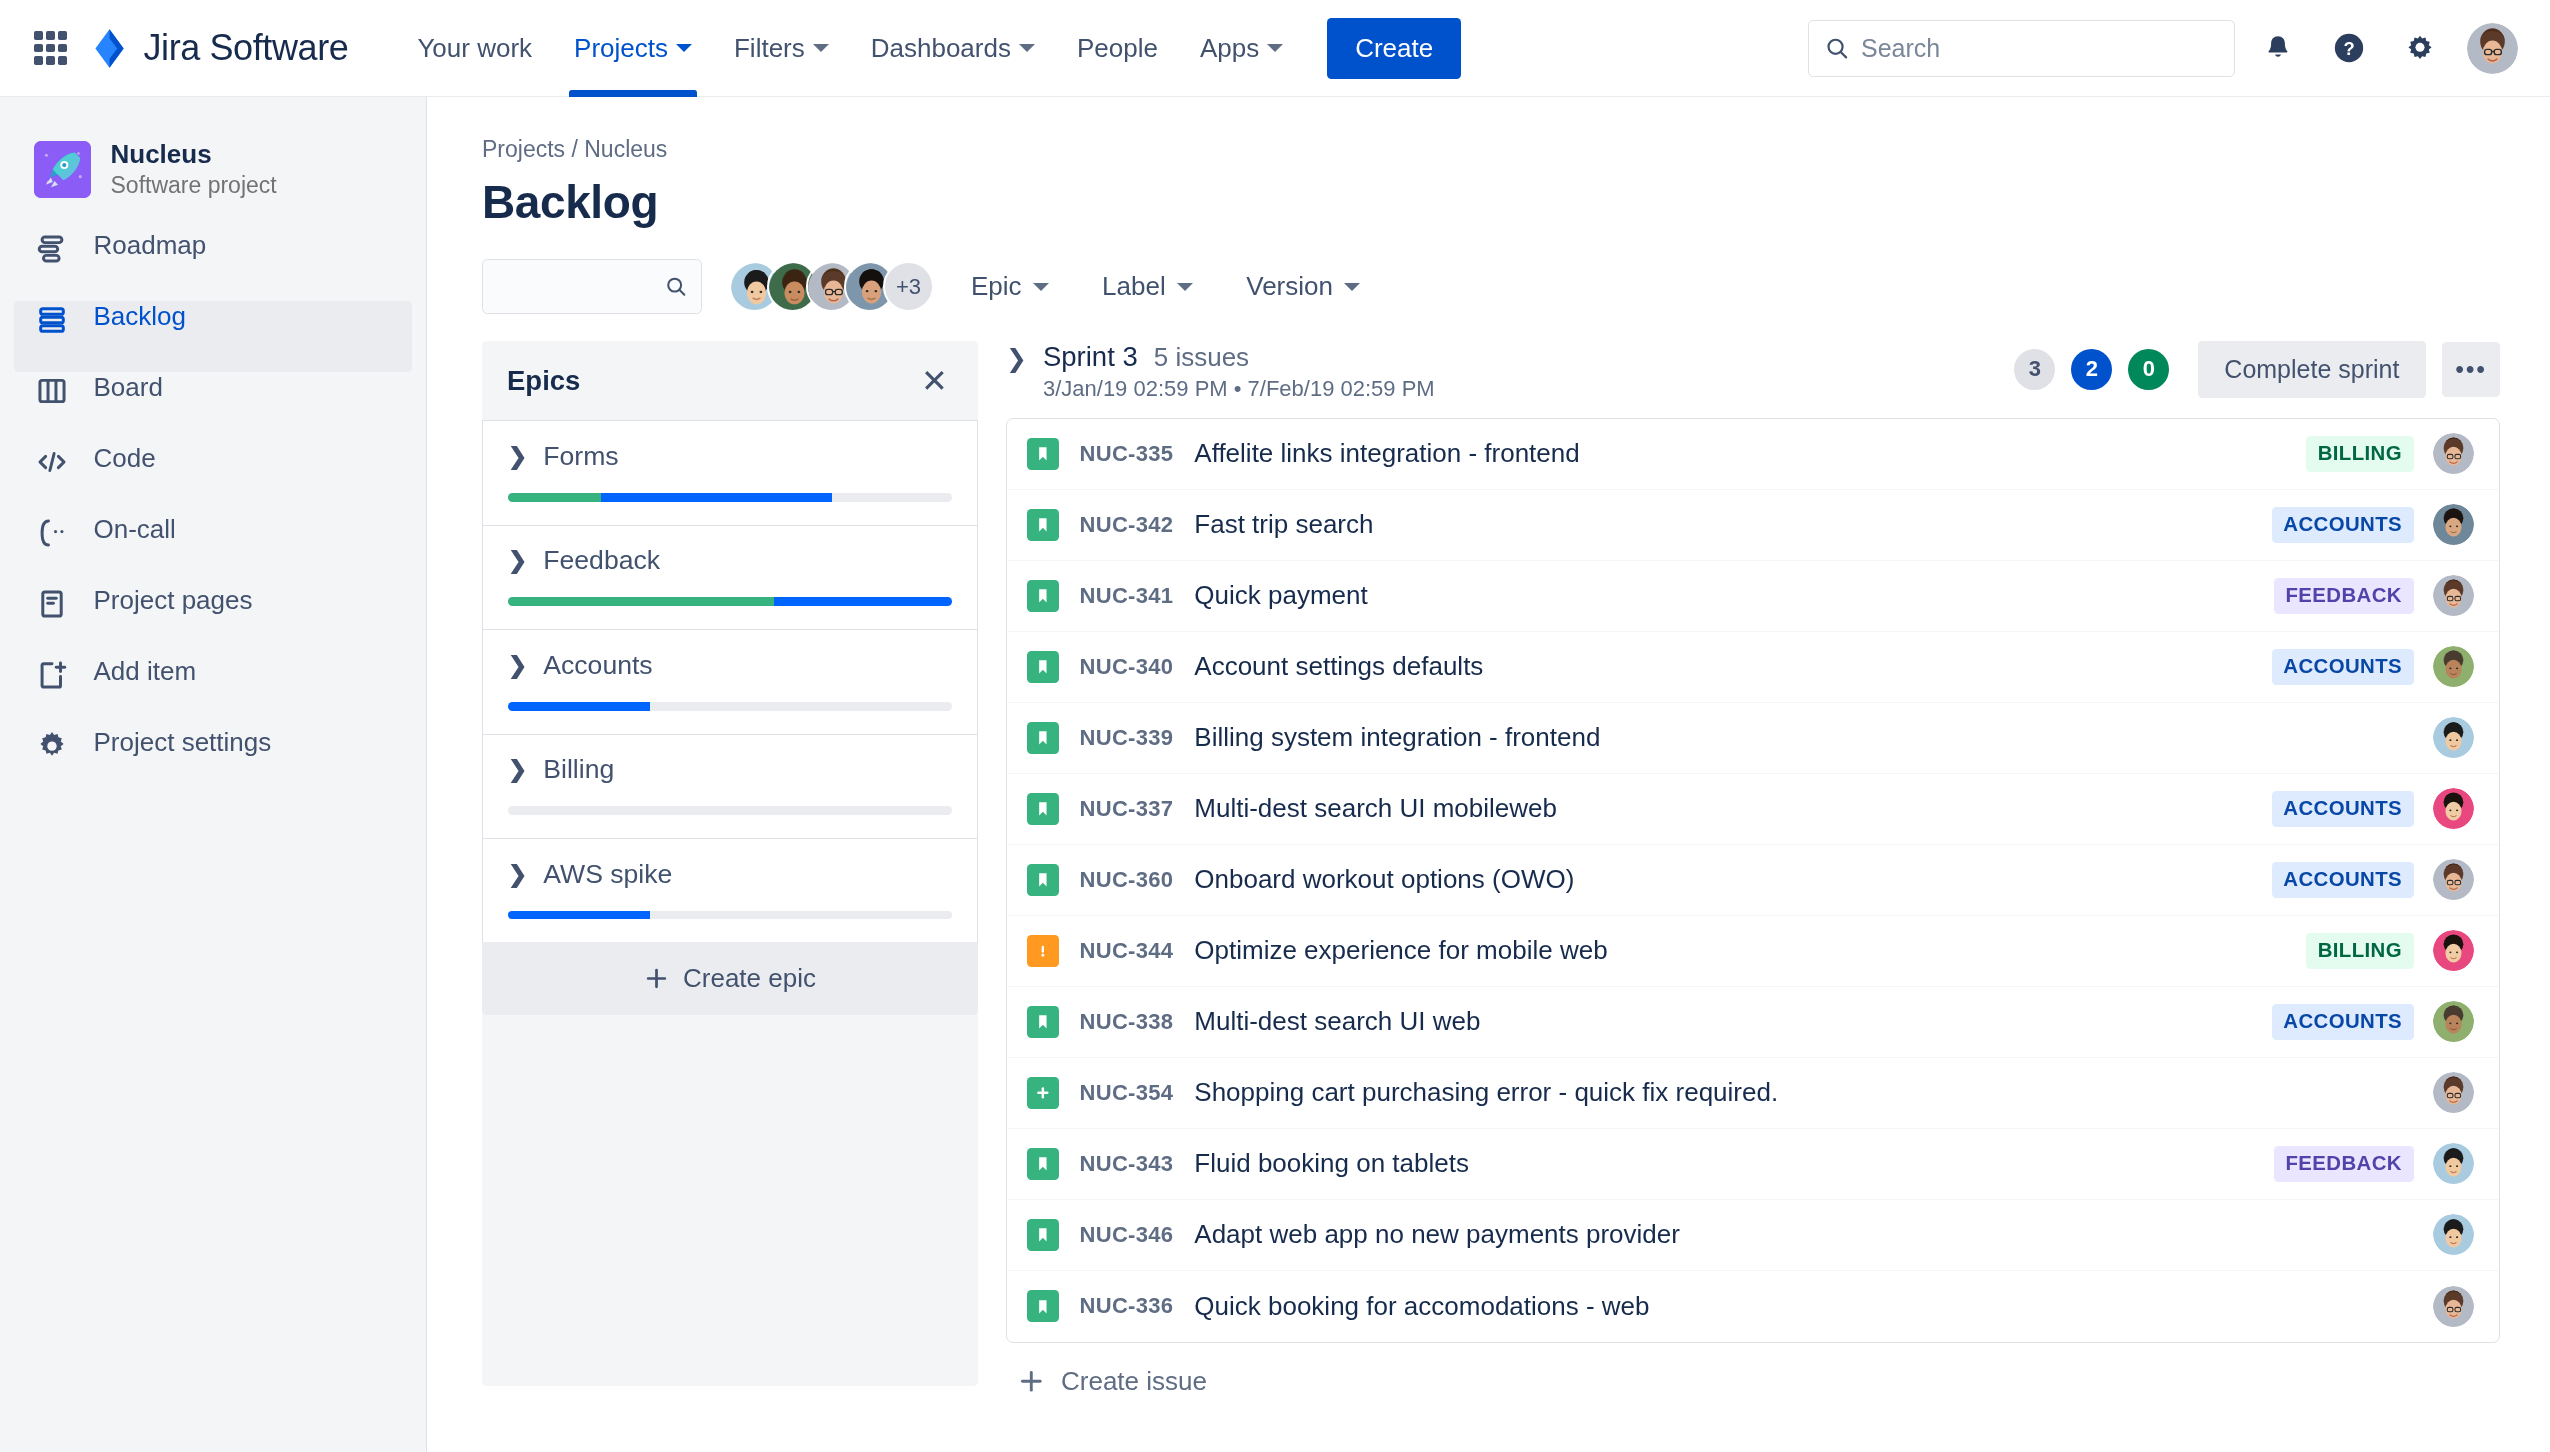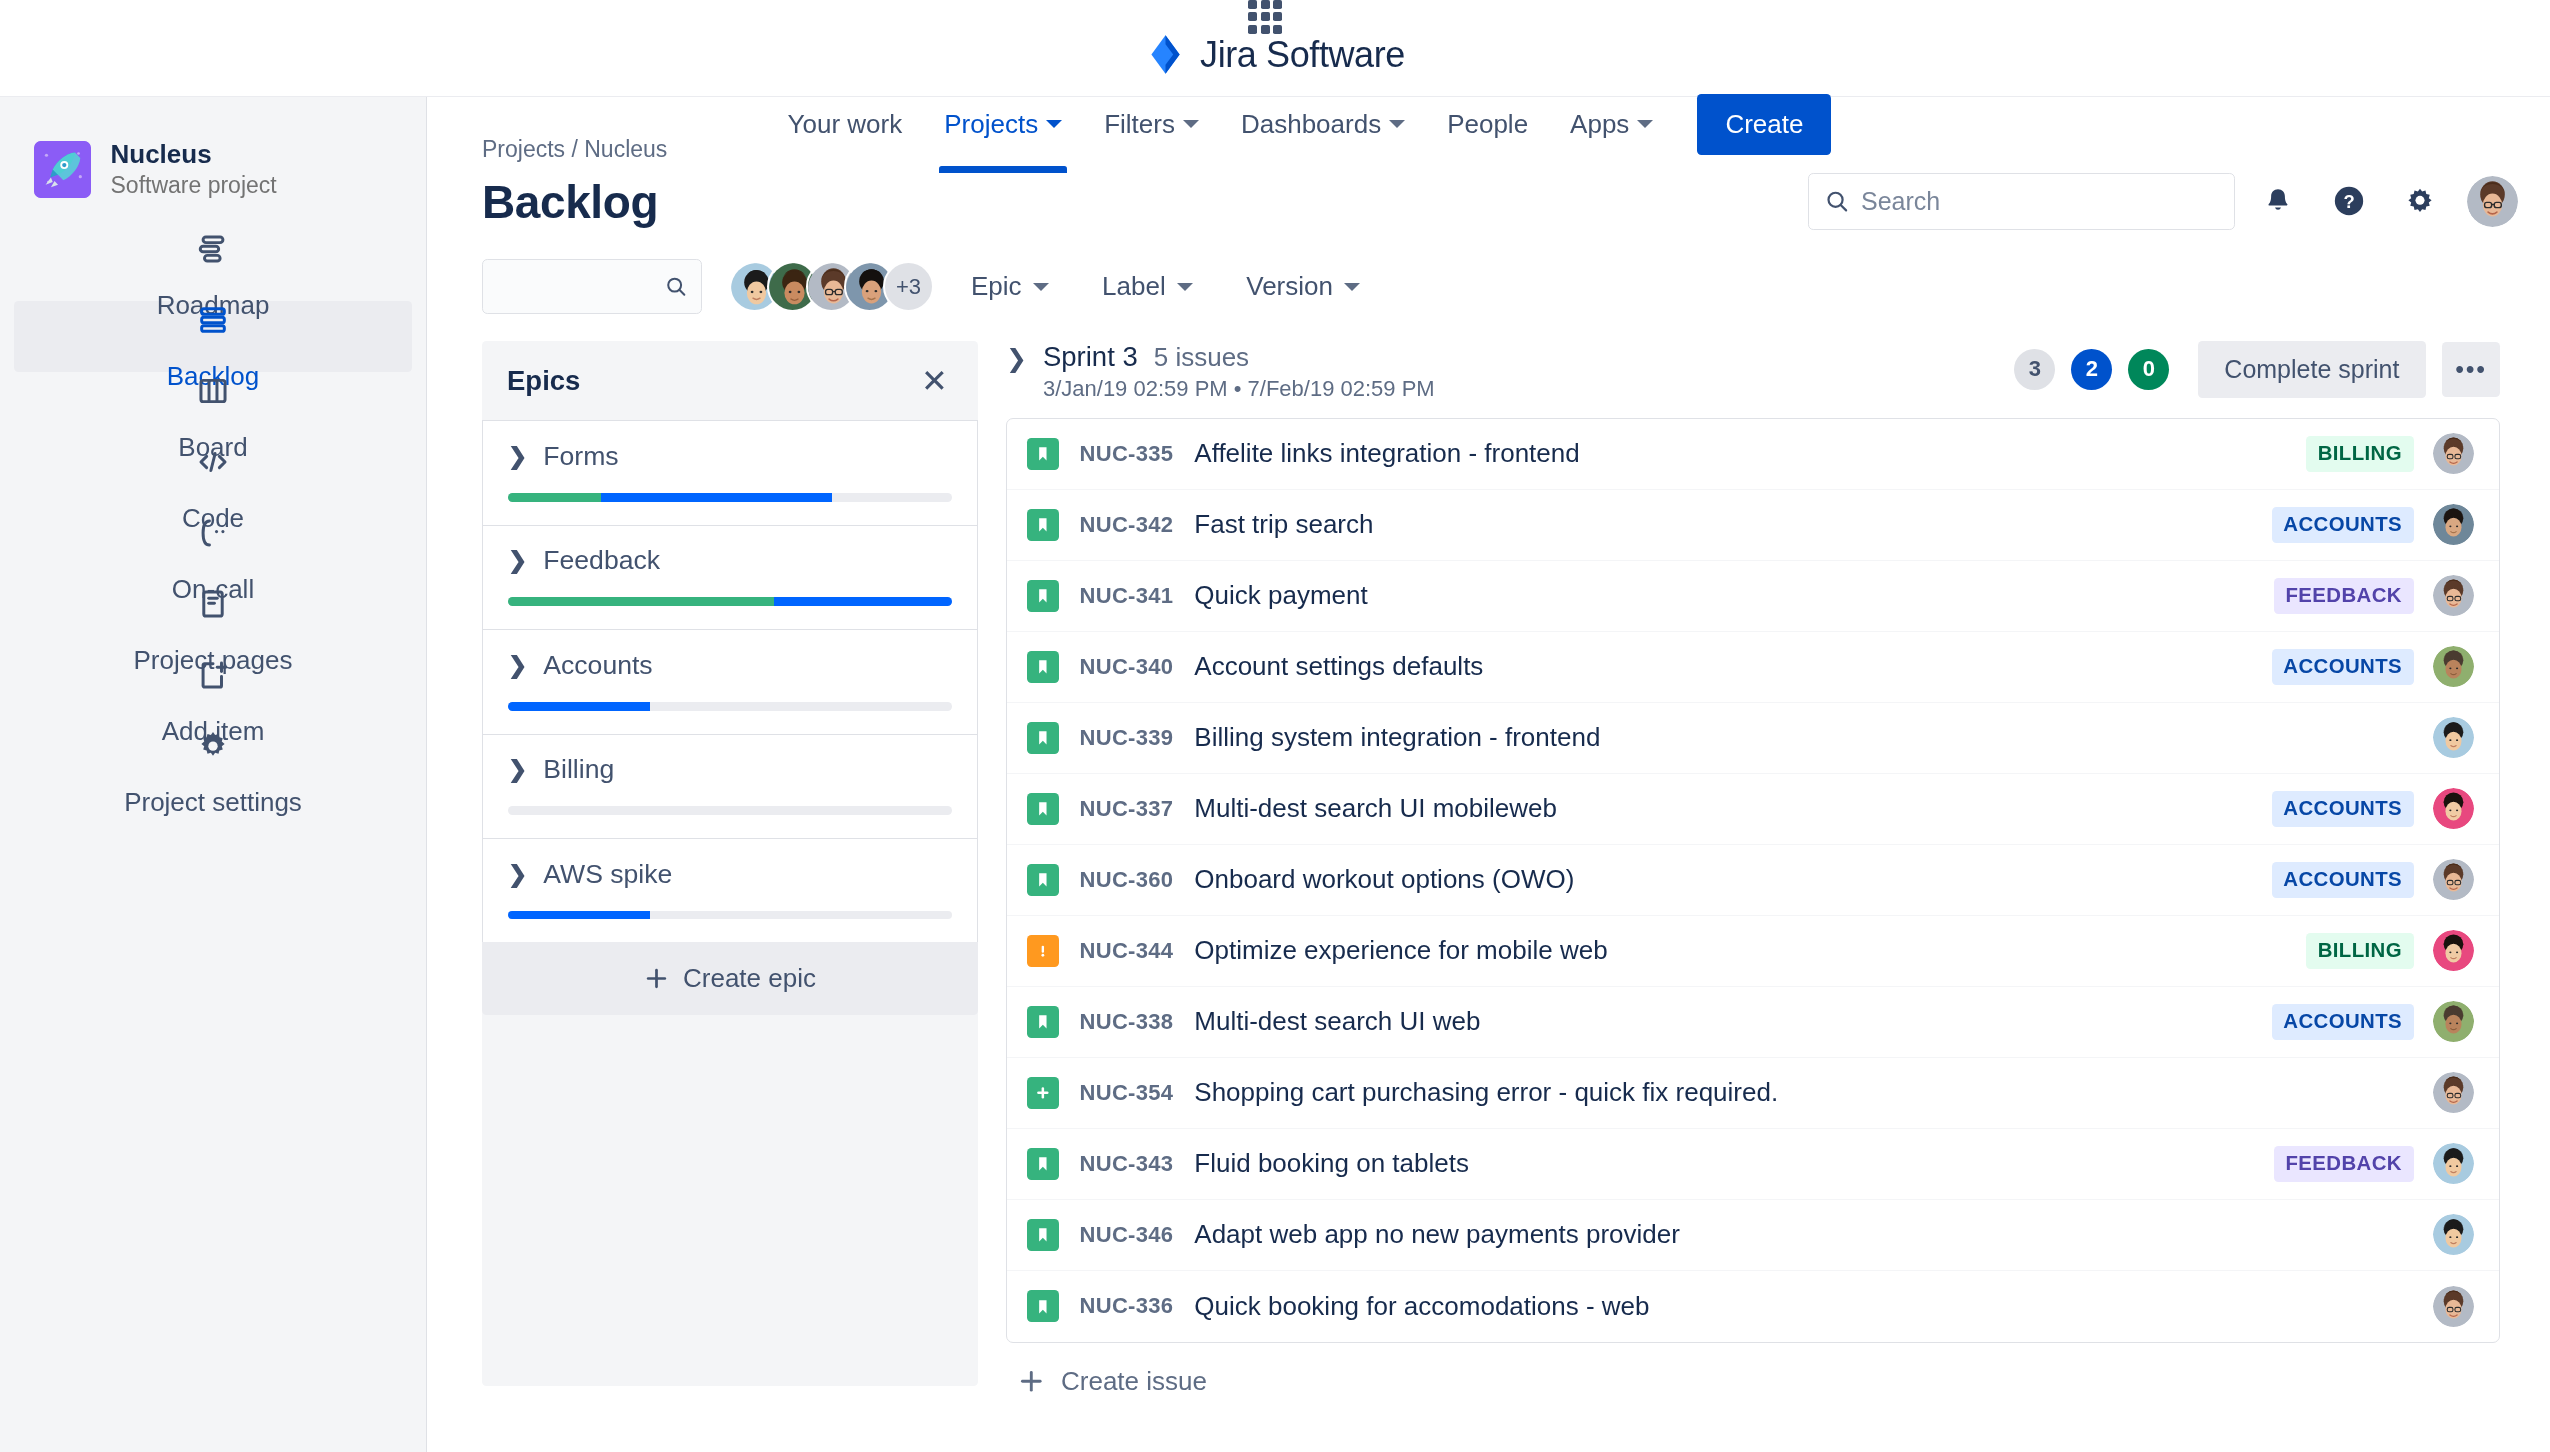--- a/index.html
+++ b/index.html
@@ -13,21 +13,20 @@
 
   
   .topnav {
     height: 97px;
     display: flex;
     align-items: center;
     padding: 0 32px;
     border-bottom: 1.8px solid #EBECF0;
     background: #fff;
     position: relative;
-    flex-direction: column;
   }
   .apps-grid {
     width: 37px; height: 37px;
     display: grid;
     grid-template-columns: repeat(3, 8.9px);
     grid-template-rows: repeat(3, 8.9px);
     gap: 3.5px;
     align-content: center;
     justify-content: center;
     margin-right: 19.5px;
@@ -94,23 +93,23 @@
   .proj-avatar {
     width: 57px; height: 57px; flex: 0 0 57px;
     background: #8B5CF6; border-radius: 7px;
     display: flex; align-items: center; justify-content: center;
     position: relative; overflow: hidden;
   }
   .proj-name { font-size: 26px; font-weight: bold; color: #172B4D; line-height: 1.25; }
   .proj-type { font-size: 23px; color: #737373; line-height: 1.3; }
   .nav-list { padding: 0 14px; }
   .side-item {
-    display: flex; align-items: center; gap: 23px;
+    display: flex; align-items: flex-start; gap: 23px;
     height: 71px; padding: 0 19.5px; border-radius: 4.4px;
-    font-size: 26px; color: #42526E; cursor: pointer; flex-direction: column;
+    font-size: 26px; color: #42526E; cursor: pointer;
   }
   .side-item.selected { background: #EBECF0; color: #0052CC; font-weight: 400; }
   .side-ico { width: 37px; height: 37px; flex: 0 0 37px; display:flex; align-items:center; justify-content:center; }
 
   
   .main { flex: 1; padding: 39px 50px 0 55px; overflow: hidden; min-width: 0; }
   .breadcrumb { font-size: 23px; color: #5E6C84; margin-bottom: 12.4px; }
   .page-title { font-size: 46px; font-weight: bold; color: #172B4D; letter-spacing: -0.4px; margin-bottom: 30px; }
 
   

